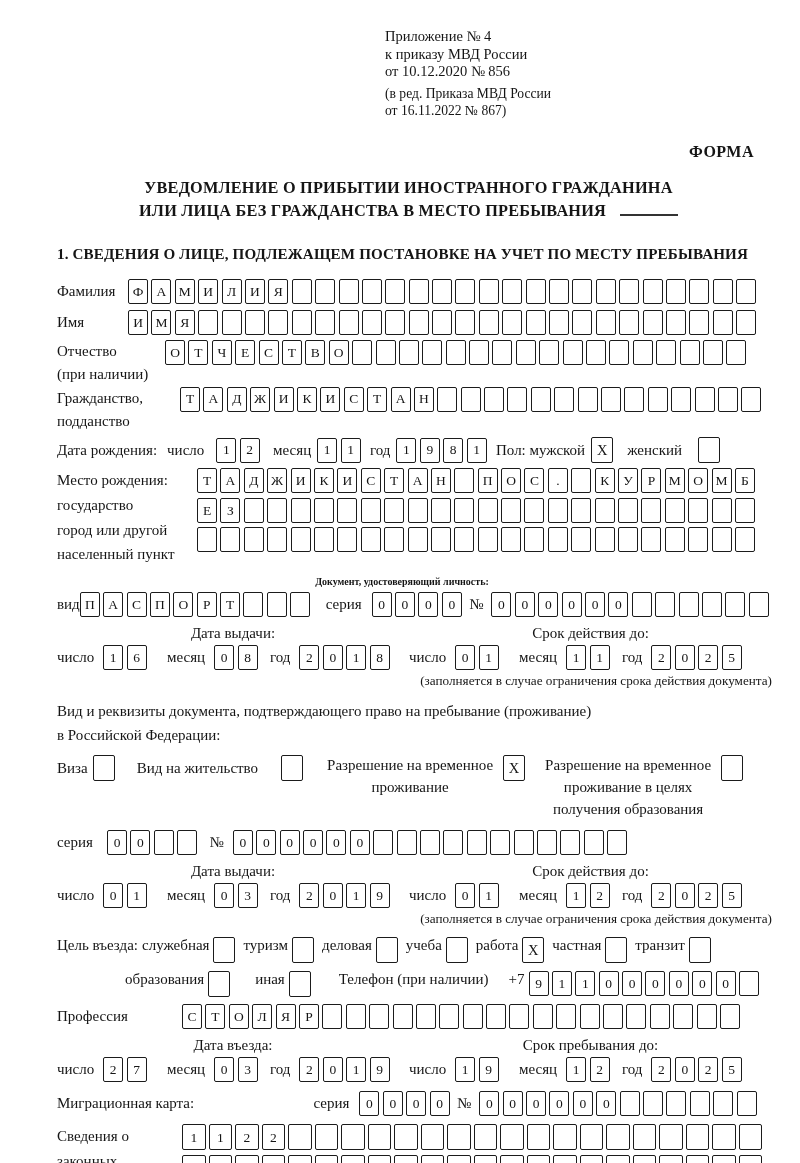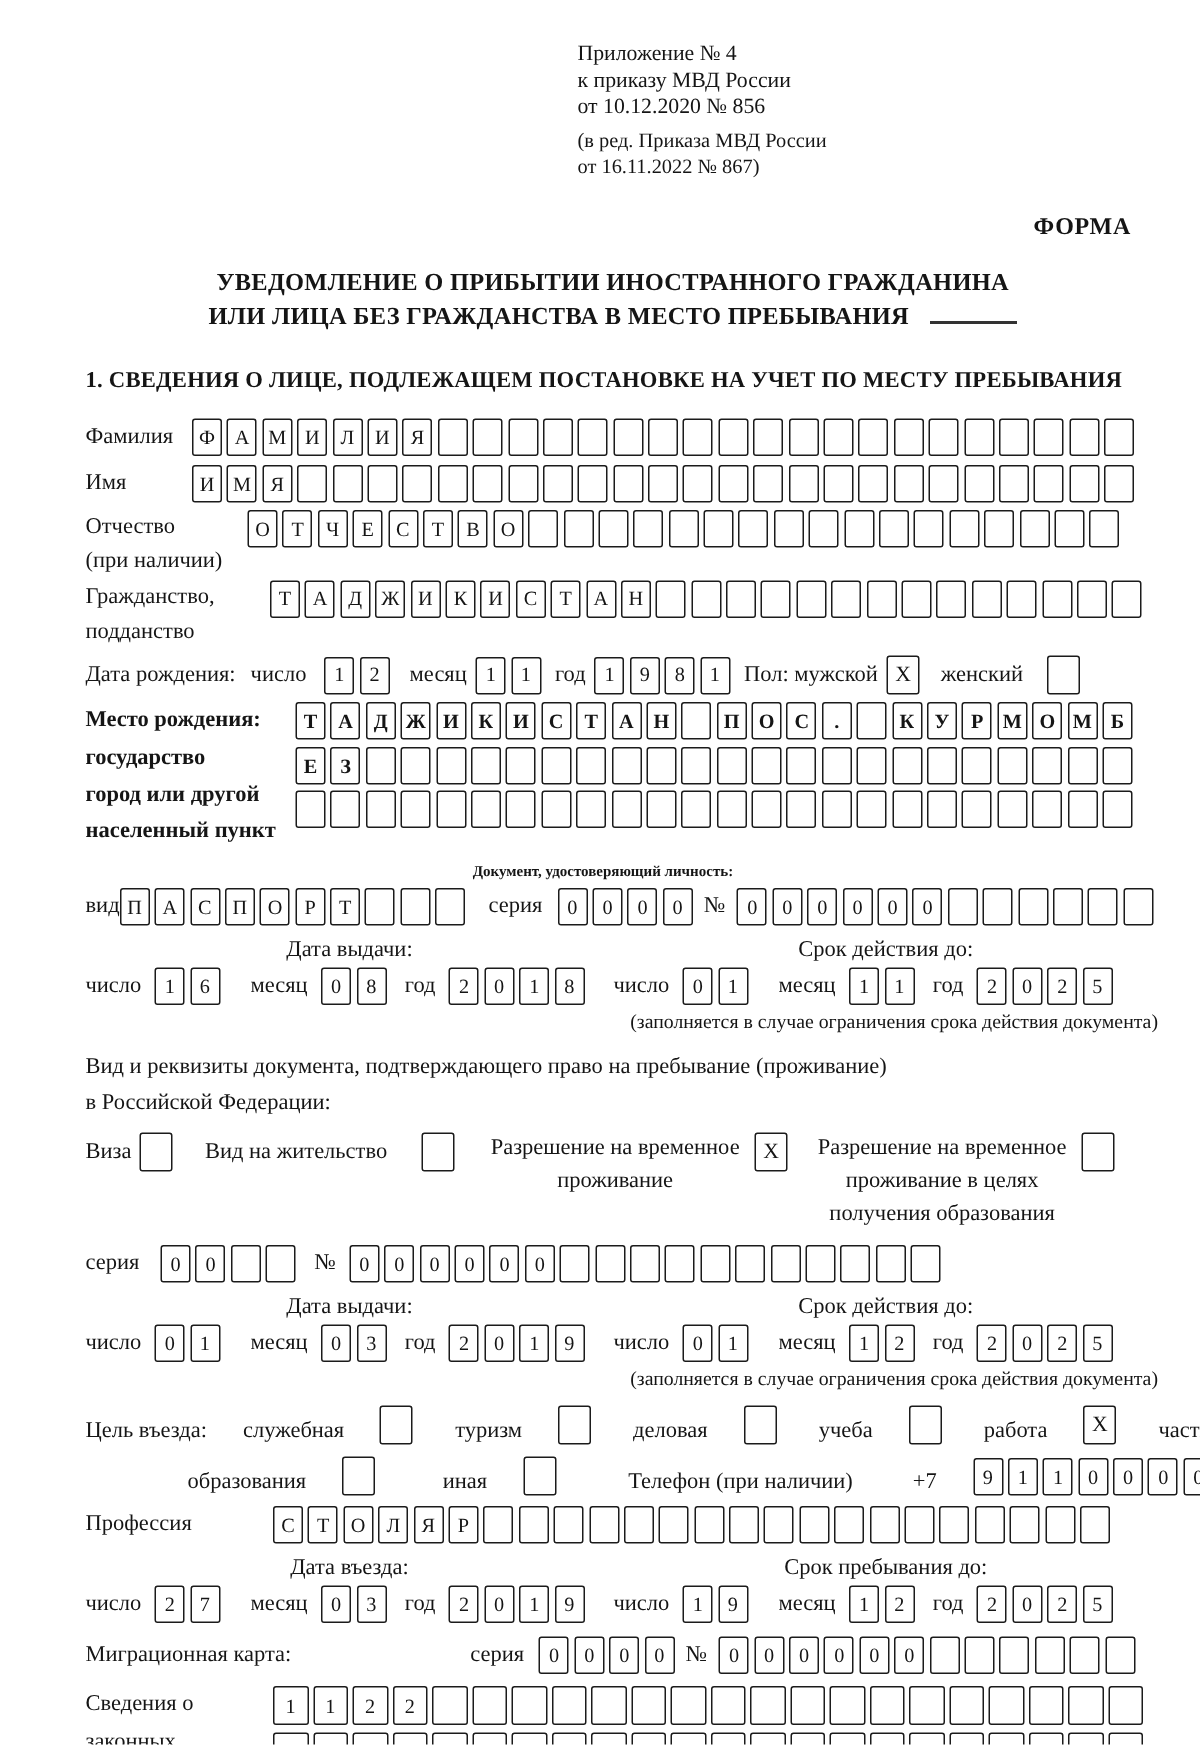--- a/index.html
+++ b/index.html
@@ -61,21 +61,21 @@
   .doc-heading { text-align:center; font-weight:bold; font-size:10px; margin-top:9px; width:690px; }
 
   .intro { margin-top:10px; line-height:1.6; }
 
   
   .opts { display:flex; align-items:flex-start; margin-top:8px; width:740px; }
   .opt-inline { display:flex; align-items:center; gap:9px; }
   .opt-block { text-align:center; line-height:1.45; }
   .opt-wrap { display:flex; align-items:flex-start; gap:10px; }
 
-  .purpose { display:flex; align-items:flex-end; gap:24px; margin-top:10px; white-space:nowrap; }
+  .purpose { display:flex; align-items:flex-start; gap:4px; margin-top:10px; white-space:nowrap; }
   .purpose .checkbox { margin-right:4px; }
 </style>
 </head>
 <body>
 
 <div class="page">
 
   <div class="annex">
     <div>Приложение № 4</div>
     <div>к приказу МВД России</div>
@@ -244,21 +244,21 @@
         <span class="cell">9</span>
         <span class="cell">8</span>
         <span class="cell">1</span>
       </span>
     <span><span>Пол:</span>&nbsp;<span>мужской</span></span>
     <span class="checkbox">X</span>
     <span style="margin-left:8px">женский</span>
     <span class="checkbox" style="margin-left:10px"></span>
   </div>
 
-  <div class="rowt" style="margin-top:5px;font-weight:bold;">
+  <div class="rowt" style="margin-top:5px;">
     <span class="lbl w140 lblcol" style="line-height:1.65">
       <span style="display:block">Место рождения:</span>
       <span style="display:block">государство</span>
       <span style="display:block">город или другой</span>
       <span style="display:block">населенный пункт</span>
     </span>
     <span class="stackrows">
       <span class="cells">
           <span class="cell">Т</span>
           <span class="cell">А</span>

